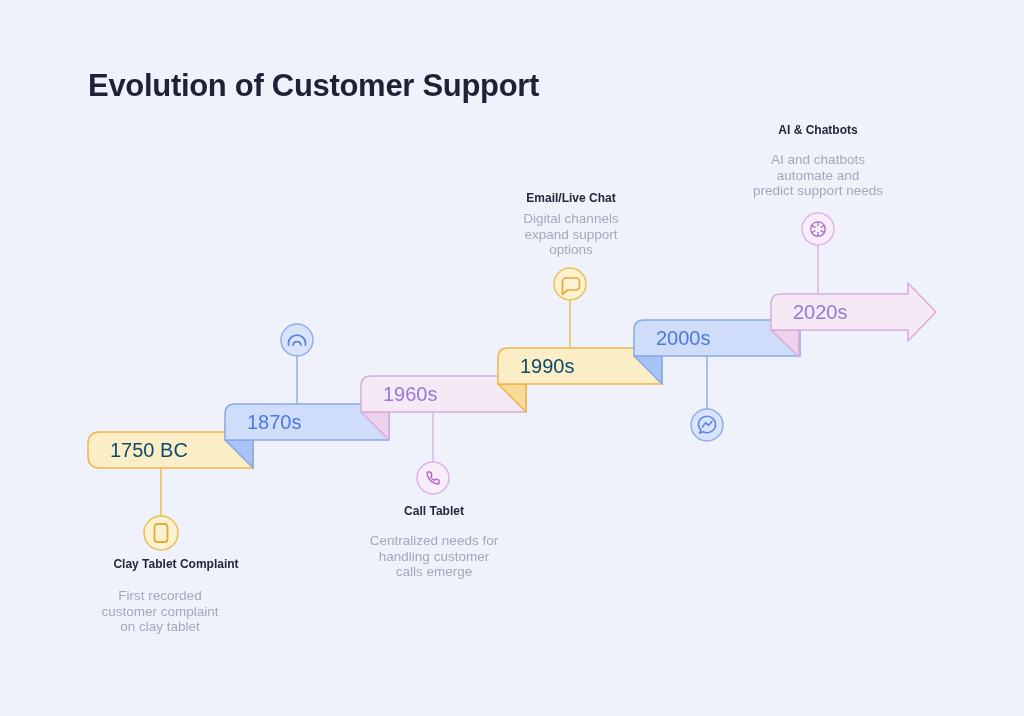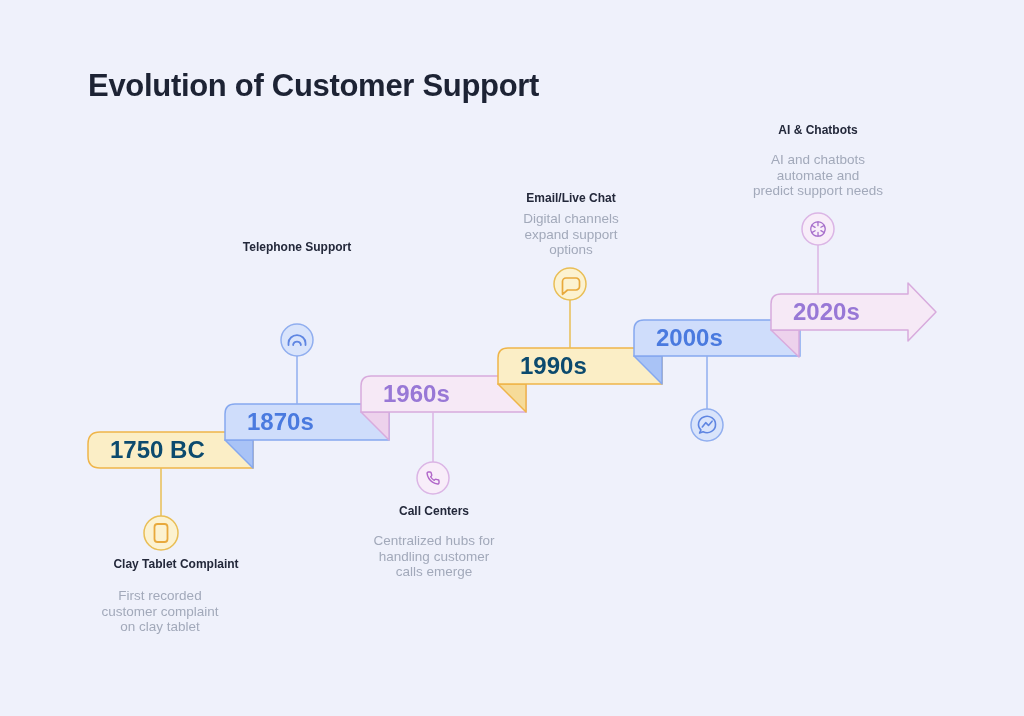--- a/index.html
+++ b/index.html
@@ -1,21 +1,21 @@
 <!DOCTYPE html>
 <html><head>
 <meta charset="utf-8">
 <style>
   html,body{margin:0;padding:0;background:#EFF1FB;}
   .stage{position:relative;width:1024px;height:716px;background:#EFF1FB;overflow:hidden;
          font-family:"Liberation Sans",sans-serif;}
   .page-title{position:absolute;left:88px;top:68px;margin:0;font-size:31px;font-weight:700;
               color:#1D2334;letter-spacing:-0.3px;}
   svg.timeline{position:absolute;left:0;top:0;}
-  .era{position:absolute;font-weight:700;font-size:24px;height:36px;line-height:36px;}
+  .era{position:absolute;font-weight:400;font-size:20px;height:36px;line-height:36px;}
   .era-yellow{color:#0c4a6e;} .era-blue{color:#4A7ADF;} .era-purple{color:#9878D6;}
   .m-title{position:absolute;width:240px;text-align:center;font-weight:700;font-size:12px;
            color:#23283A;}
   .m-desc{position:absolute;width:240px;text-align:center;font-size:13.5px;color:#A2A9BA;
           line-height:15.5px;white-space:pre-line;}
 </style>
 </head>
 <body>
 
 <div class="stage">
@@ -102,24 +102,23 @@
   <div class="era era-purple" style="left:383px;top:376px;">1960s</div>
   <div class="era era-yellow" style="left:520px;top:348px;">1990s</div>
   <div class="era era-blue" style="left:656px;top:320px;">2000s</div>
   <div class="era era-purple" style="left:793px;top:294px;">2020s</div>
 
   <div class="m-title" style="left:56px;top:557px;">Clay Tablet Complaint</div>
   <div class="m-desc" style="left:40px;top:588px;">First recorded
 customer complaint
 on clay tablet</div>
 
-  <div class="m-title" style="left:177px;top:240px;">Telephone Support</div>
 
-  <div class="m-title" style="left:314px;top:504px;">Call Centers</div>
-  <div class="m-desc" style="left:314px;top:533px;">Centralized hubs for
+  <div class="m-title" style="left:314px;top:504px;">Call Tablet</div>
+  <div class="m-desc" style="left:314px;top:533px;">Centralized needs for
 handling customer
 calls emerge</div>
 
   <div class="m-title" style="left:451px;top:182px;margin-top:9px;">Email/Live Chat</div>
   <div class="m-desc" style="left:451px;top:211px;text-align:center;">Digital channels
 expand support
 options</div>
 
 
   <div class="m-title" style="left:698px;top:123px;">AI &amp; Chatbots</div>

